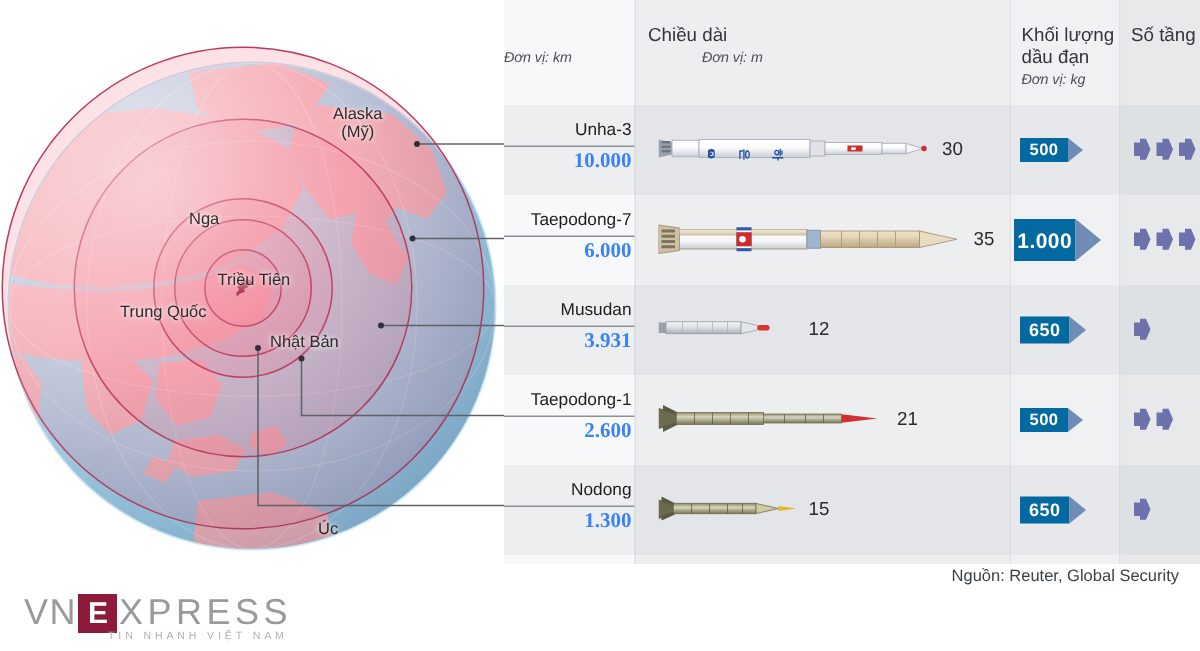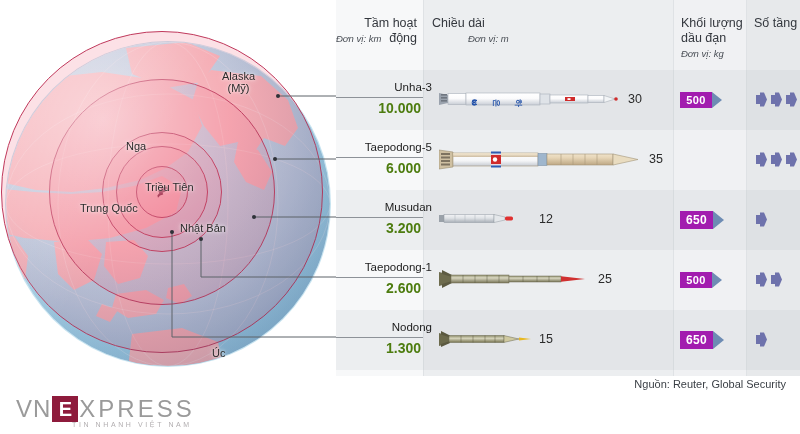--- a/index.html
+++ b/index.html
@@ -70,39 +70,39 @@
 
   .rowband { position: absolute; left: 0; width: 464px; background: rgba(150,160,170,.10); }
 
   .hdr { position: absolute; color: #33373d; }
   .hdr-title { font-size: 12.5px; line-height: 15px; }
   .hdr-unit { font-size: 9.5px; font-style: italic; color: #4a4f56; line-height: 12px; }
 
   .row { position: absolute; left: 0; width: 464px; height: 60px; }
 
   .r-name {
-    position: absolute; right: 368px; 
+    position: absolute; right: 379px; 
     font-size: 11.5px; color: #1d1d1d; white-space: nowrap;
   }
   .r-range {
     position: absolute; right: 379px; text-align: right;
-    font-size: 14px; font-weight: bold; color: #4d7c0f; white-space: nowrap;
+    font-size: 14px; font-weight: bold; color: #3b82f6; white-space: nowrap; font-family: Liberation Serif, serif;
   }
   .r-rule { position: absolute; height: 1px; background: #8d9298; }
 
   .r-len {
     position: absolute; font-size: 12.5px; color: #2b2b2b; white-space: nowrap;
   }
 
   .missile { position: absolute; }
 
   
   .warhead { position: absolute; display: flex; align-items: center; }
   .wh-body {
-    background: #a21caf; color: #ffffff; display: flex; align-items: center;
+    background: #0369a1; color: #ffffff; display: flex; align-items: center;
     justify-content: center; font-weight: bold; letter-spacing: .3px;
   }
   .wh-nose { width: 0; height: 0; border-style: solid; border-color: transparent; }
 
   .stages { position: absolute; display: flex; align-items: center; gap: 2px; }
   .stage-ico { display: block; }
 
   #source {
     position: absolute; right: 14px; top: 378px;
     font-size: 11px; color: #3a3f45; white-space: nowrap;
@@ -227,21 +227,20 @@
     <div class="col col-stage"></div>
 
     <div class="col-div" style="left:87px;"></div>
     <div class="col-div" style="left:337px;"></div>
     <div class="col-div" style="left:410px;"></div>
 
     <div class="rowband" style="top:70px;  height:60px;"></div>
     <div class="rowband" style="top:190px; height:60px;"></div>
     <div class="rowband" style="top:310px; height:60px;"></div>
 
-    <div class="hdr hdr-title" style="left:0; top:16px; width:81px; text-align:right;">Tầm hoạt động</div>
     <div class="hdr hdr-unit" style="left:0; top:33px; width:81px; text-align:left;">Đơn vị: km</div>
 
     <div class="hdr hdr-title" style="left:96px; top:16px;">Chiều dài</div>
     <div class="hdr hdr-unit" style="left:96px; top:33px;margin-left:36px;">Đơn vị: m</div>
 
     <div class="hdr hdr-title" style="left:345px; top:16px;">Khối lượng</div>
     <div class="hdr hdr-title" style="left:345px; top:31px;">dầu đạn</div>
     <div class="hdr hdr-unit" style="left:345px; top:48px;">Đơn vị: kg</div>
 
     <div class="hdr hdr-title" style="left:418px; top:16px;">Số tầng</div>
@@ -299,21 +298,21 @@
         <svg class="stage-ico" width="13" height="15" viewBox="0 0 13 15">
           <path d="M1 3 L5 3 L5 0.5 L9 0.5 L12 7.5 L9 14.5 L5 14.5 L5 12 L1 12 Z" fill="#6e72ac"></path>
         </svg>
         <svg class="stage-ico" width="13" height="15" viewBox="0 0 13 15">
           <path d="M1 3 L5 3 L5 0.5 L9 0.5 L12 7.5 L9 14.5 L5 14.5 L5 12 L1 12 Z" fill="#6e72ac"></path>
         </svg>
       </div>
     </div>
 
     <div class="row" style="top:130px;">
-      <div class="r-name" style="top:11px;">Taepodong-5</div>
+      <div class="r-name" style="top:11px;">Taepodong-7</div>
       <div class="r-rule" style="left:0; top:27px; width:87px;"></div>
       <div class="r-range" style="top:30px;">6.000</div>
 
       <svg class="missile" style="left:103px; top:17px;" width="206" height="25" viewBox="0 0 206 25">
         <defs>
           <linearGradient id="tanBody" x1="0" y1="0" x2="0" y2="1">
             <stop offset="0%" stop-color="#efe2ca"></stop>
             <stop offset="35%" stop-color="#e6d5b6"></stop>
             <stop offset="100%" stop-color="#bda784"></stop>
           </linearGradient>
@@ -346,38 +345,42 @@
           <line x1="122" y1="7" x2="122" y2="18"></line>
           <line x1="134" y1="7" x2="134" y2="18"></line>
           <line x1="146" y1="7" x2="146" y2="18"></line>
           <line x1="158" y1="7" x2="158" y2="18"></line>
         </g>
 
         <path d="M174 7 L199 12.5 L174 18 Z" fill="#e9dcc0" stroke="#a39578" stroke-width=".6"></path>
       </svg>
       <div class="r-len" style="left:313px; top:22px;">35</div>
 
+      <div class="warhead" style="left:340px; top:16px;">
+        <div class="wh-body" style="width:41px; height:28px; font-size:14px;">1.000</div>
+        <div class="wh-nose" style="border-width:14px 0 14px 17px; border-left-color:#6e8cb4;"></div>
+      </div>
 
       <div class="stages" style="left:419px; top:22px;">
         <svg class="stage-ico" width="13" height="15" viewBox="0 0 13 15">
           <path d="M1 3 L5 3 L5 0.5 L9 0.5 L12 7.5 L9 14.5 L5 14.5 L5 12 L1 12 Z" fill="#6e72ac"></path>
         </svg>
         <svg class="stage-ico" width="13" height="15" viewBox="0 0 13 15">
           <path d="M1 3 L5 3 L5 0.5 L9 0.5 L12 7.5 L9 14.5 L5 14.5 L5 12 L1 12 Z" fill="#6e72ac"></path>
         </svg>
         <svg class="stage-ico" width="13" height="15" viewBox="0 0 13 15">
           <path d="M1 3 L5 3 L5 0.5 L9 0.5 L12 7.5 L9 14.5 L5 14.5 L5 12 L1 12 Z" fill="#6e72ac"></path>
         </svg>
       </div>
     </div>
 
     <div class="row" style="top:190px;">
       <div class="r-name" style="top:11px;">Musudan</div>
       <div class="r-rule" style="left:0; top:27px; width:87px;"></div>
-      <div class="r-range" style="top:30px;">3.200</div>
+      <div class="r-range" style="top:30px;">3.931</div>
 
       <svg class="missile" style="left:103px; top:23px;" width="76" height="11" viewBox="0 0 76 11">
         <defs>
           <linearGradient id="greyBody" x1="0" y1="0" x2="0" y2="1">
             <stop offset="0%" stop-color="#f2f3f5"></stop>
             <stop offset="45%" stop-color="#dfe2e6"></stop>
             <stop offset="100%" stop-color="#a9afb7"></stop>
           </linearGradient>
         </defs>
         <rect x="0" y="2" width="5" height="7" fill="#9aa1a9"></rect>
@@ -429,21 +432,21 @@
           <line x1="60" y1="5" x2="60" y2="13"></line>
         </g>
         <rect x="70" y="6" width="52" height="6" fill="url(#oliveBody)" stroke="#6c6a50" stroke-width=".5"></rect>
         <g stroke="#5e5c44" stroke-width=".5">
           <line x1="84" y1="6" x2="84" y2="12"></line>
           <line x1="98" y1="6" x2="98" y2="12"></line>
           <line x1="110" y1="6" x2="110" y2="12"></line>
         </g>
         <path d="M122 6.2 L146 9 L122 11.8 Z" fill="#d03030"></path>
       </svg>
-      <div class="r-len" style="left:262px; top:22px;">25</div>
+      <div class="r-len" style="left:262px; top:22px;">21</div>
 
       <div class="warhead" style="left:344px; top:22px;">
         <div class="wh-body" style="width:32px; height:16px; font-size:11px;">500</div>
         <div class="wh-nose" style="border-width:8px 0 8px 10px; border-left-color:#6e8cb4;"></div>
       </div>
 
       <div class="stages" style="left:419px; top:22px;">
         <svg class="stage-ico" width="13" height="15" viewBox="0 0 13 15">
           <path d="M1 3 L5 3 L5 0.5 L9 0.5 L12 7.5 L9 14.5 L5 14.5 L5 12 L1 12 Z" fill="#6e72ac"></path>
         </svg>

